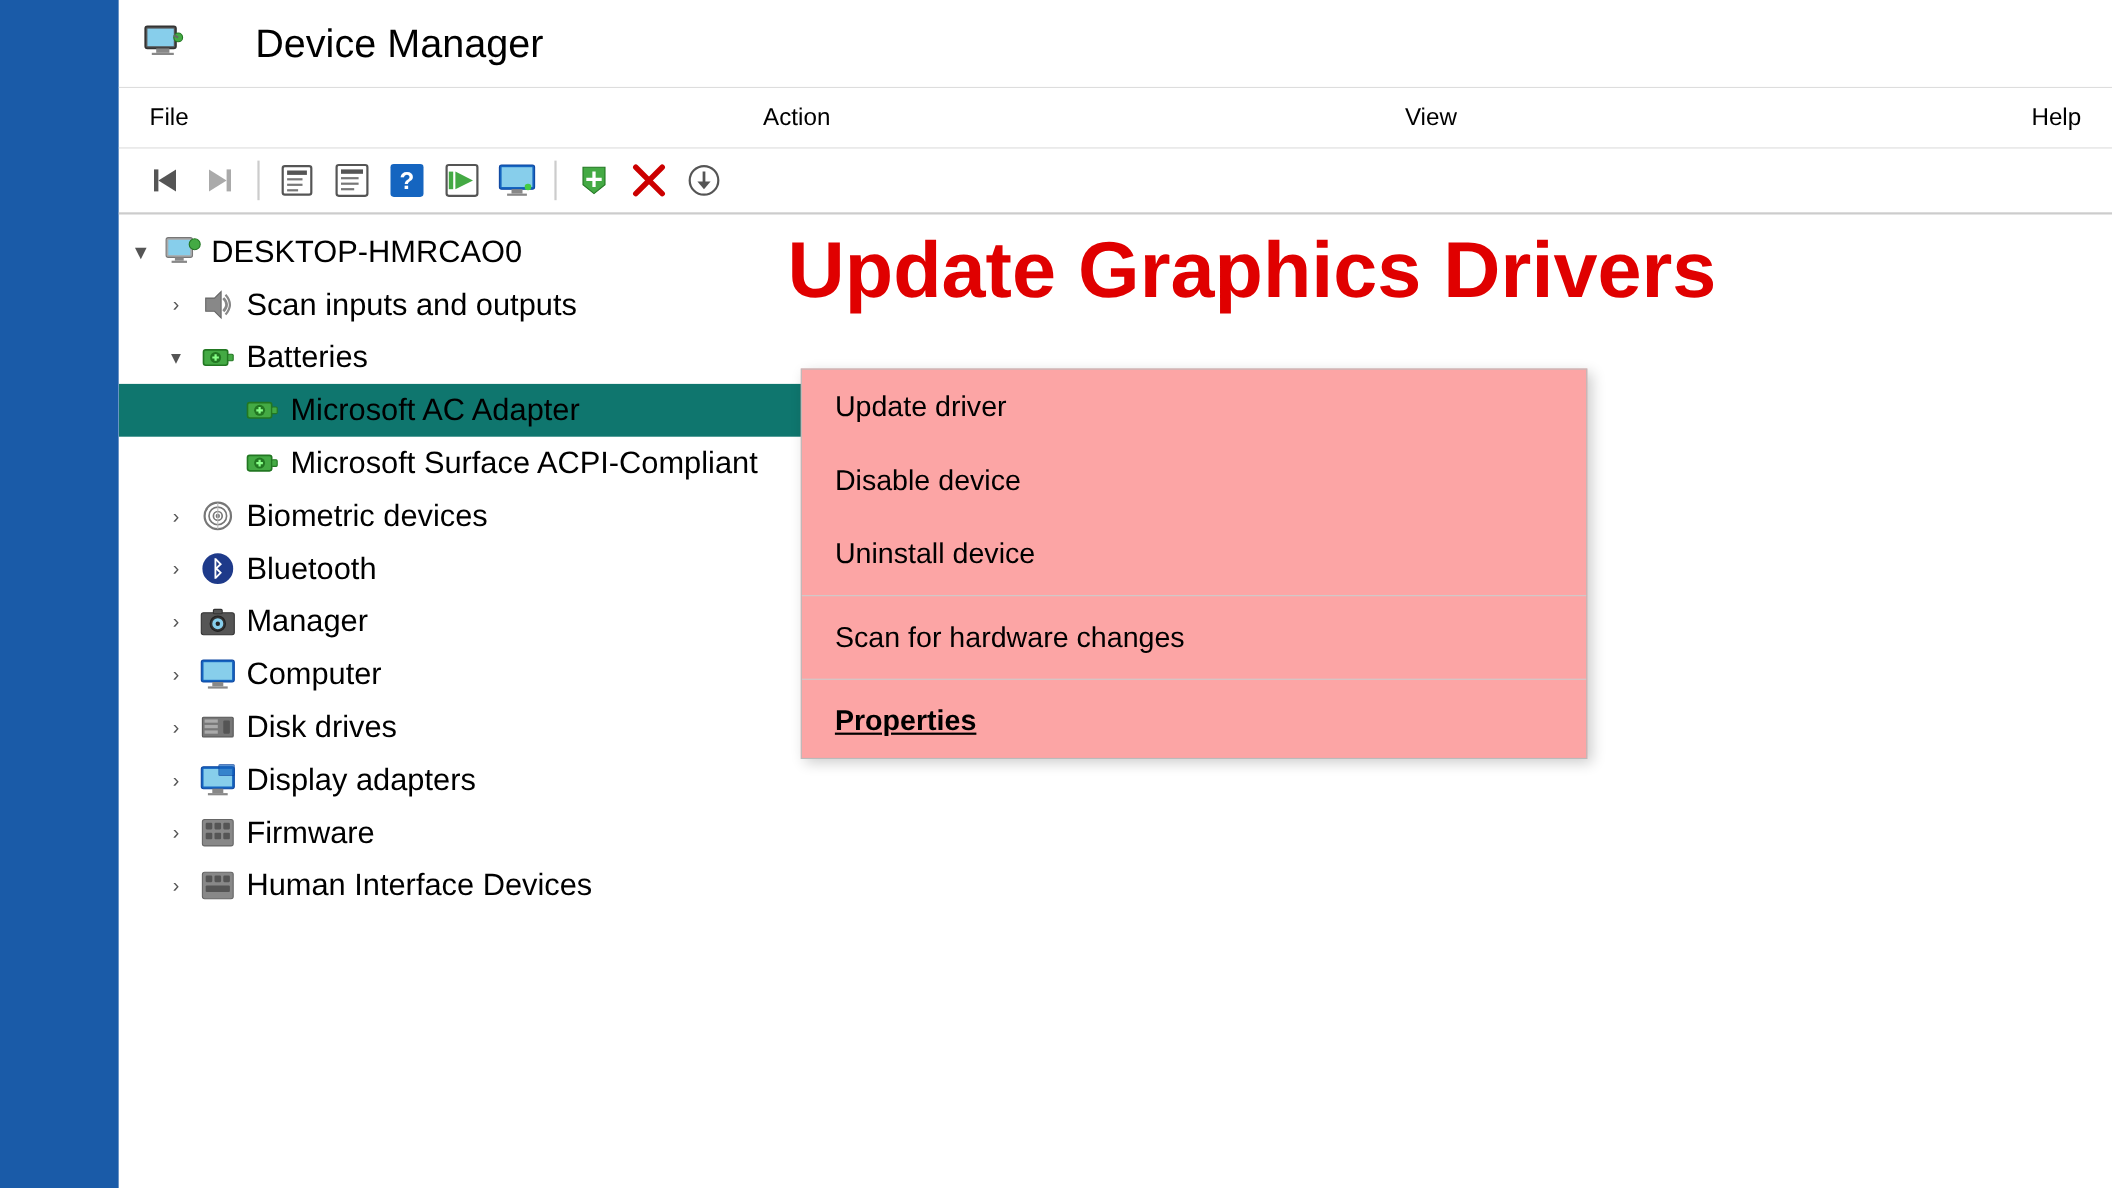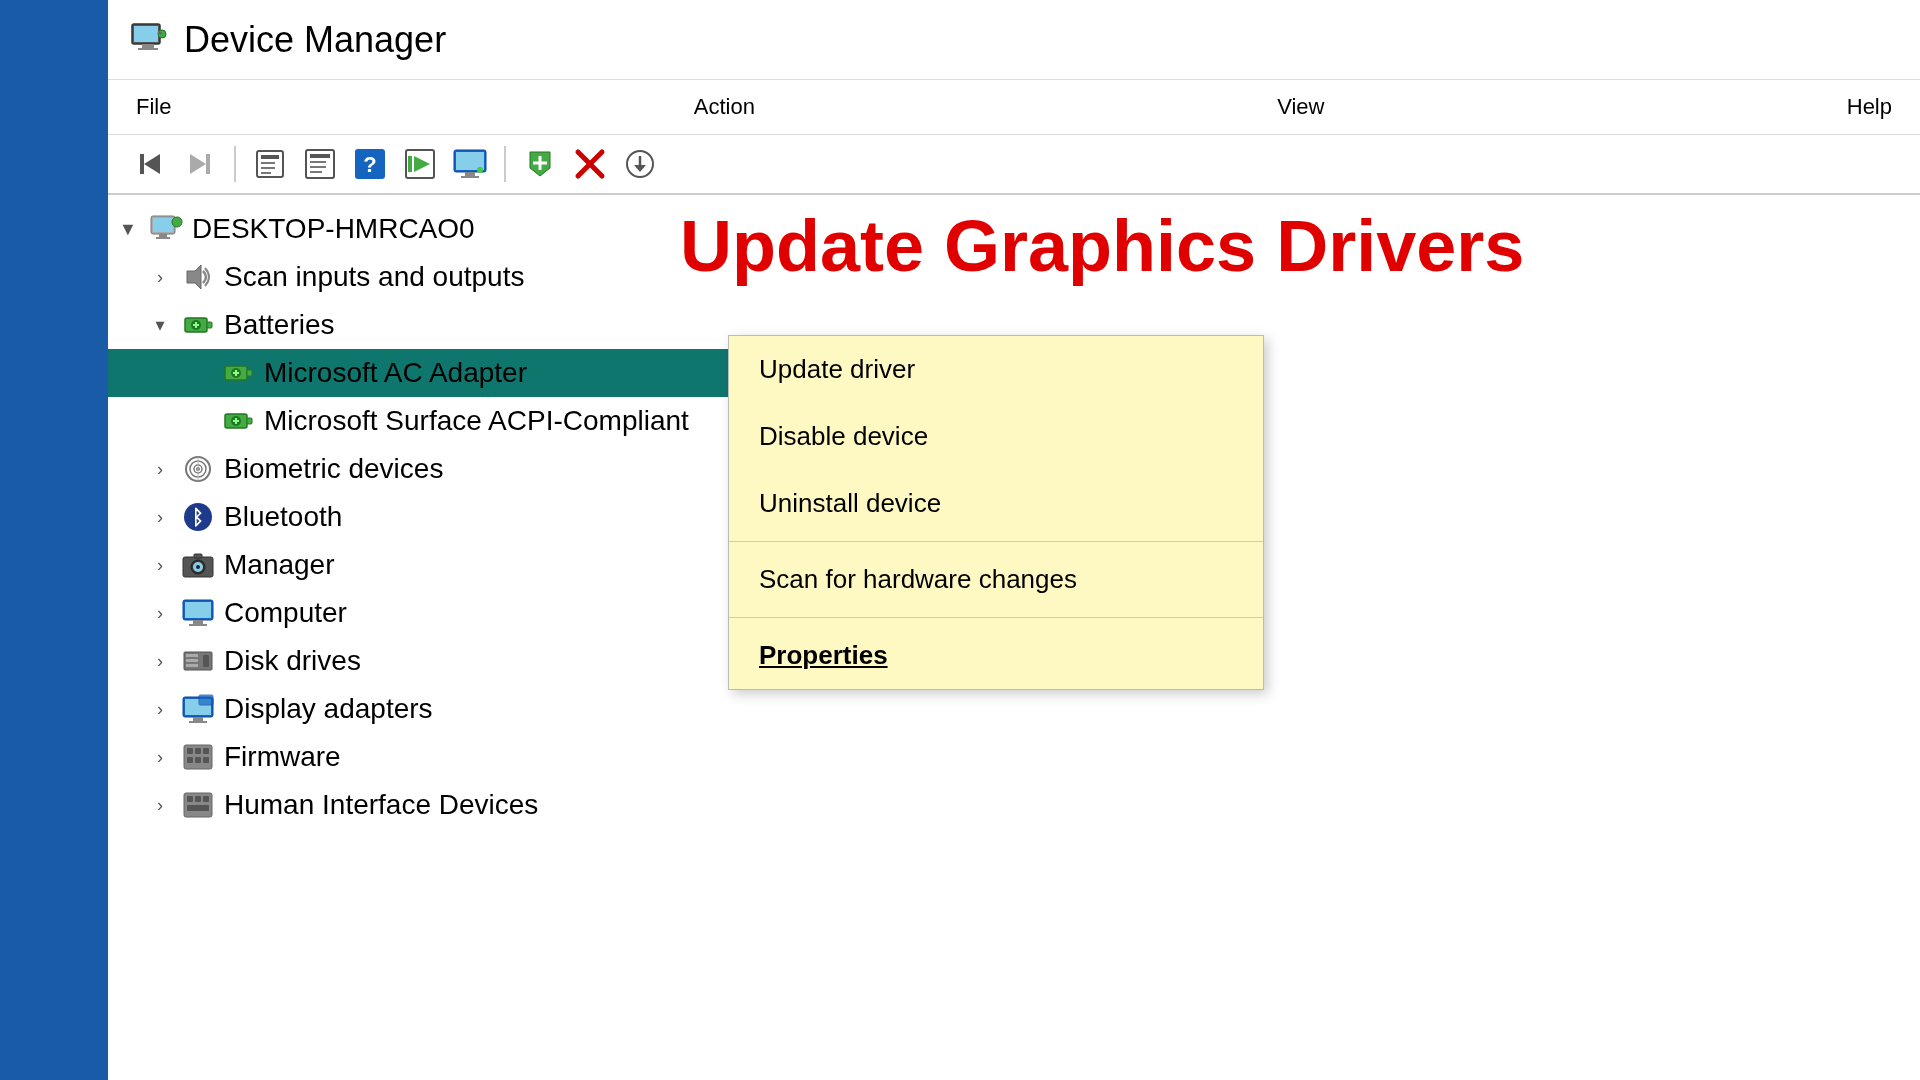--- a/index.html
+++ b/index.html
@@ -31,20 +31,21 @@
       background: #fff;
     }
 
     
     .title-bar {
       display: flex;
       align-items: center;
       padding: 12px 20px;
       border-bottom: 1px solid #ddd;
       height: 80px;
+      gap: 48px;
     }
     .title-icon {
       width: 40px;
       height: 40px;
       margin-right: 16px;
       display: flex;
       align-items: center;
       justify-content: center;
     }
     .title-text {
@@ -151,22 +152,22 @@
     }
     .tree-item.indent-2 {
       padding-left: 80px;
     }
 
     
     .context-menu {
       position: absolute;
       left: 620px;
       top: 140px;
-      width: 536px;
-      background: #fef9c3;
+      width: 715px;
+      background: #fca5a5;
       border: 1px solid #bbb;
       box-shadow: 4px 4px 12px rgba(0,0,0,0.2);
       z-index: 100;
     }
     .context-menu-item {
       padding: 18px 30px;
       font-size: 26px;
       color: #000;
       cursor: pointer;
     }
@@ -177,21 +178,21 @@
     .context-menu-separator {
       height: 1px;
       background: #ccc;
       margin: 4px 0;
     }
 
     
     .overlay-title {
       position: absolute;
       top: 10px;
-      left: 572px;
+      left: 608px;
       font-size: 72px;
       font-weight: 700;
       color: #e00000;
       white-space: nowrap;
       z-index: 200;
       pointer-events: none;
     }
   </style>
 </head>
 <body>

